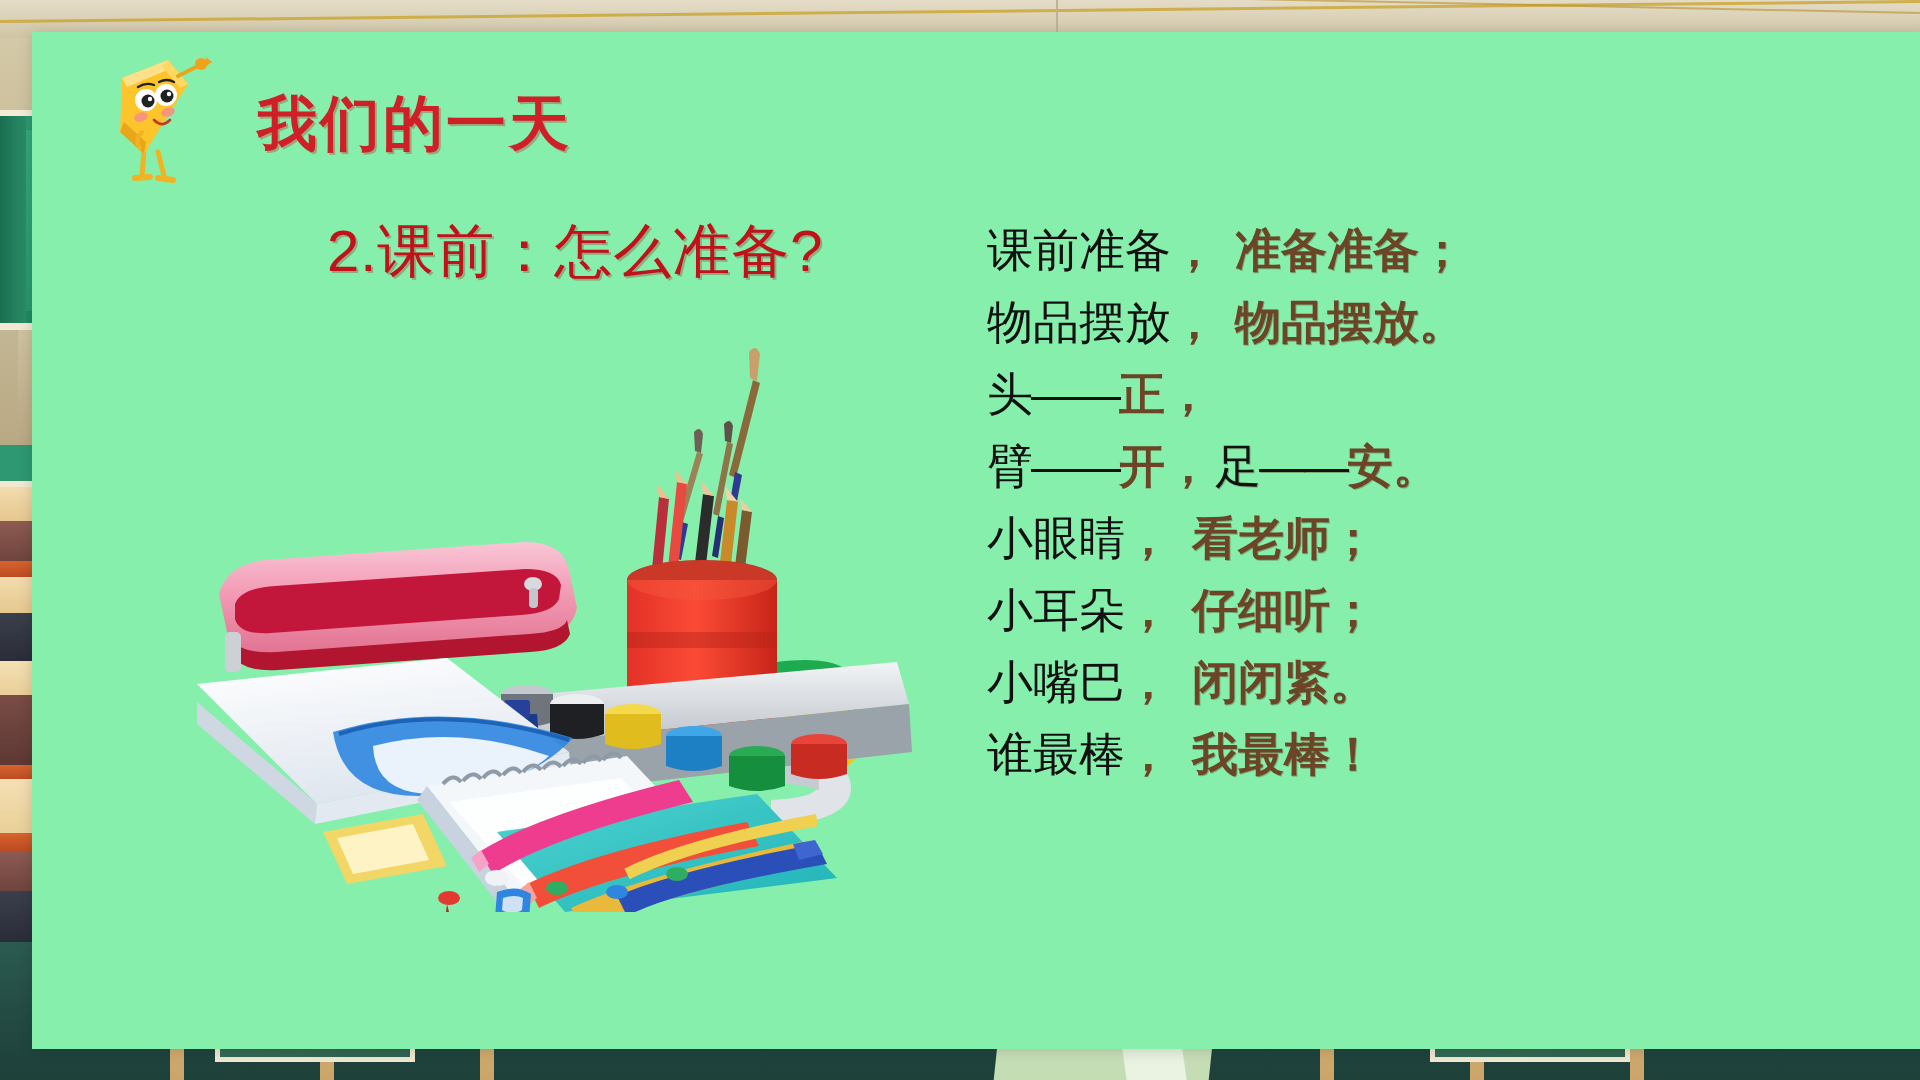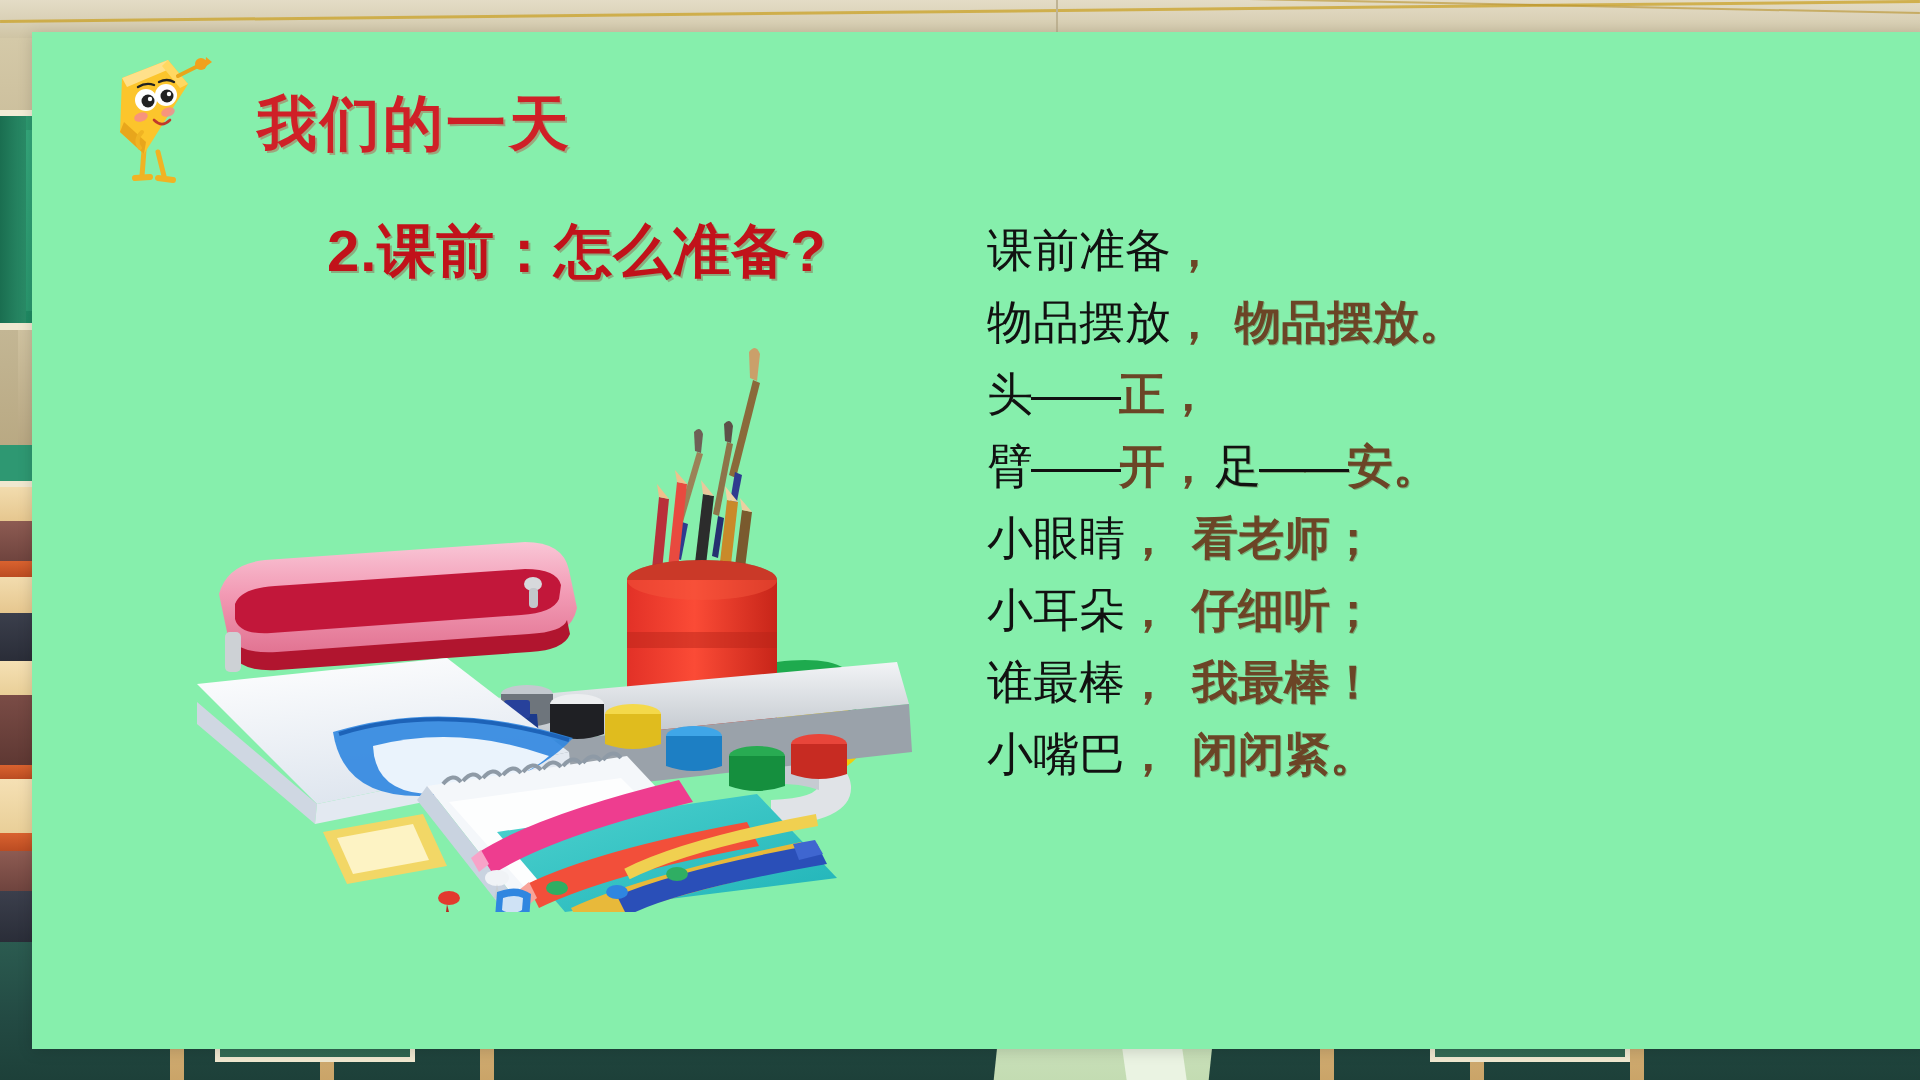--- a/index.html
+++ b/index.html
@@ -107,21 +107,21 @@
   .slide-title {
     position:absolute; left:225px; top:62px;
     font-size:60px; font-weight:bold; color:#cf2027;
     letter-spacing:3px; line-height:1;
     text-shadow:2px 2px 0 rgba(200,30,35,.35);
   }
 
   
   .section-heading {
     position:absolute; left:295px; top:190px;
-    font-size:58px; font-weight:bold; color:#c1121a;
+    font-size:58px; font-weight:normal; color:#c1121a;
     letter-spacing:1px; line-height:1;
     text-shadow:2px 2px 0 rgba(150,15,20,.3);
     white-space:nowrap;
   }
 
   
   #photo {
     position:absolute; left:165px; top:300px; width:760px; height:580px;
   }
   #photo svg { display:block; }
@@ -396,20 +396,21 @@
       <path d="M306 566 q12 -4 20 0 l-1 12 q-10 6 -20 0z" fill="#cfe2f5"></path>
 
       <path d="M126 500 L226 482 L250 534 L150 552 Z" fill="#f2d766"></path>
       <path d="M140 506 L216 492 L232 528 L156 542 Z" fill="#fdf3c4"></path>
     </svg>
   </div>
 
   <div id="verse">
       <div class="vline pair">
         <div class="vleft">课前准备<span class="punc-brown">，</span></div>
+        <div class="vright">准备准备；</div>
       </div>
       <div class="vline pair">
         <div class="vleft">物品摆放<span class="punc-brown">，</span></div>
         <div class="vright">物品摆放。</div>
       </div>
       <div class="vline dash">
         <div class="vleft"><span class="dashtxt">头——</span><span style="color:#6b4526;font-weight:bold">正</span><span class="punc-brown">，</span></div>
       </div>
       <div class="vline dash">
         <div class="vleft"><span class="dashtxt">臂——</span><span style="color:#6b4526;font-weight:bold">开</span><span class="punc-brown">，</span></div>
@@ -417,22 +418,22 @@
       </div>
       <div class="vline short">
         <div class="vleft">小眼睛<span class="punc-brown">，</span></div>
         <div class="vright">看老师；</div>
       </div>
       <div class="vline short">
         <div class="vleft">小耳朵<span class="punc-brown">，</span></div>
         <div class="vright">仔细听；</div>
       </div>
       <div class="vline short">
+        <div class="vleft">小嘴巴<span class="punc-brown">，</span></div>
+        <div class="vright">闭闭紧。</div>
+      </div>
+      <div class="vline short">
         <div class="vleft">谁最棒<span class="punc-brown">，</span></div>
         <div class="vright">我最棒！</div>
       </div>
-      <div class="vline short">
-        <div class="vleft">小嘴巴<span class="punc-brown">，</span></div>
-        <div class="vright">闭闭紧。</div>
-      </div>
     </div>
 
 </div>
 
 </body></html>

